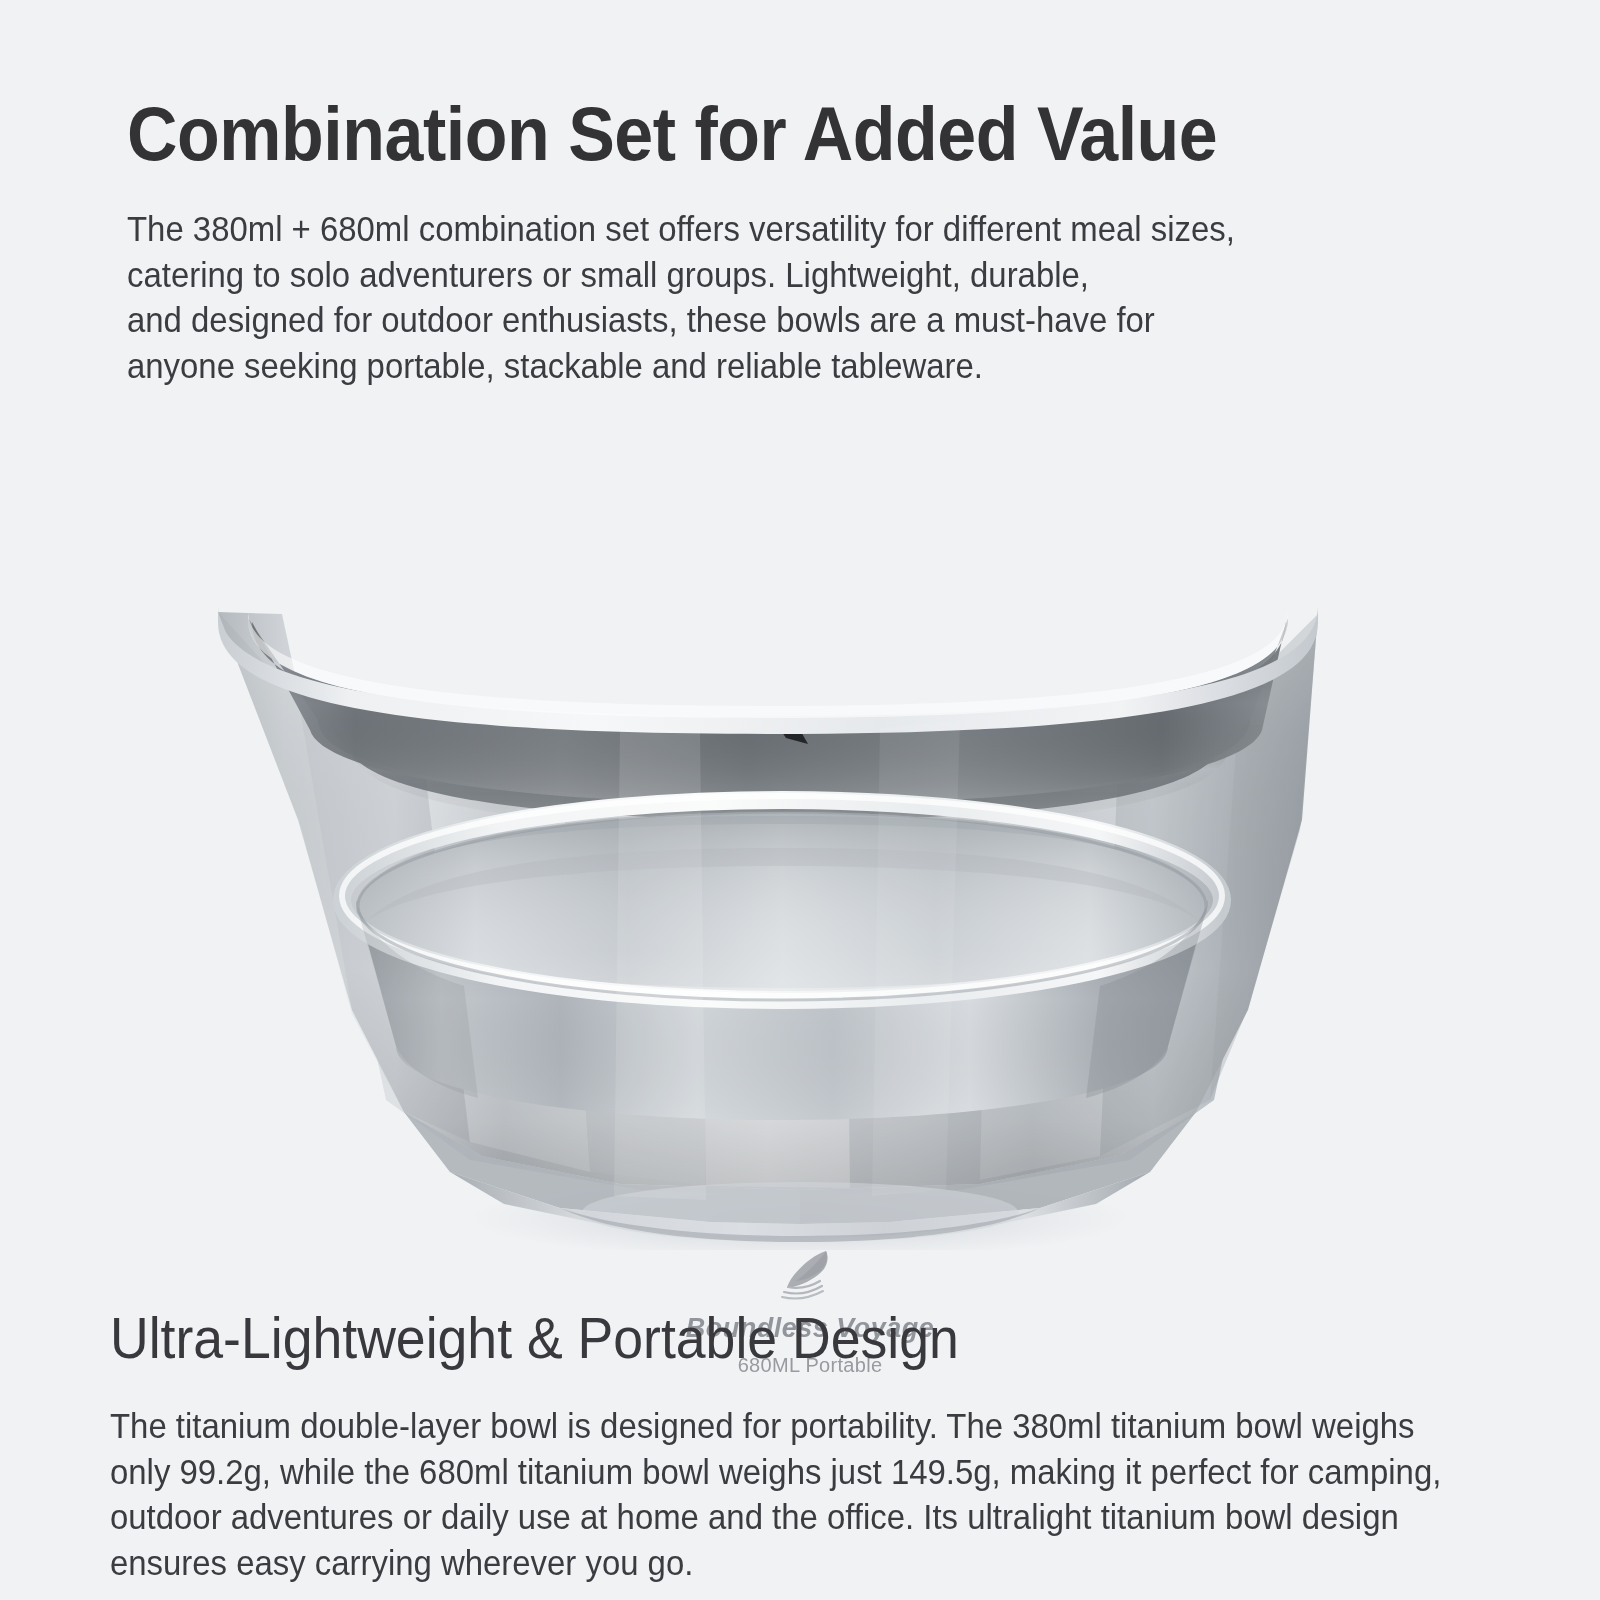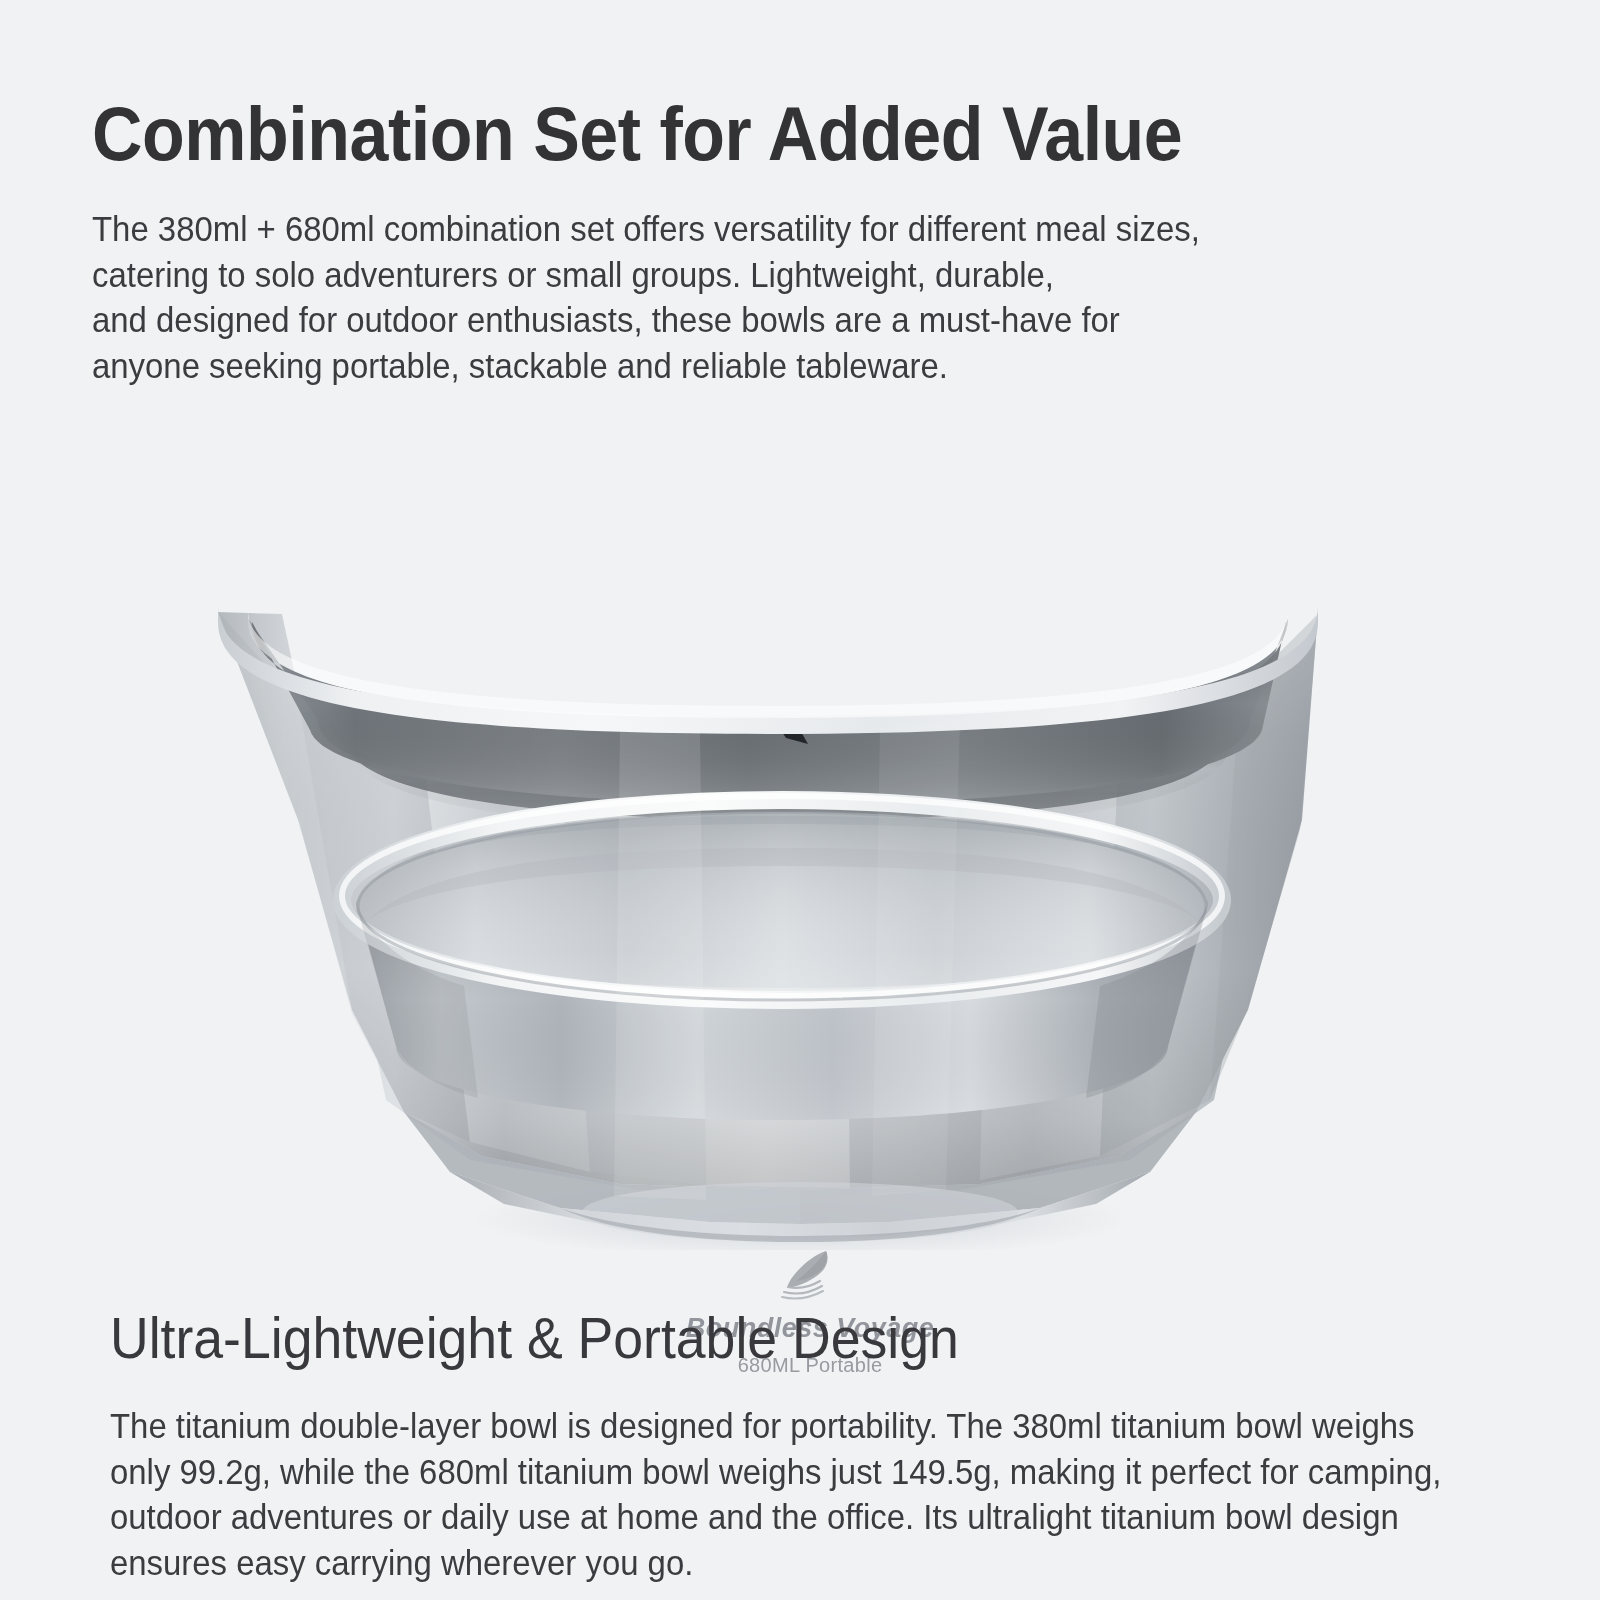--- a/index.html
+++ b/index.html
@@ -18,21 +18,21 @@
   .page {
     position: relative;
     width: 1600px;
     height: 1600px;
     background: #f0f2f4;
   }
 
   
   .top-copy {
     position: absolute;
-    left: 92px;
+    left: 127px;
     top: 96px;
     width: 1330px;
   }
   .headline {
     font-family: "Liberation Sans Narrow", "Liberation Sans", sans-serif;
     font-weight: 700;
     font-size: 76px;
     line-height: 1.0;
     letter-spacing: -0.5px;
     color: #333336;

